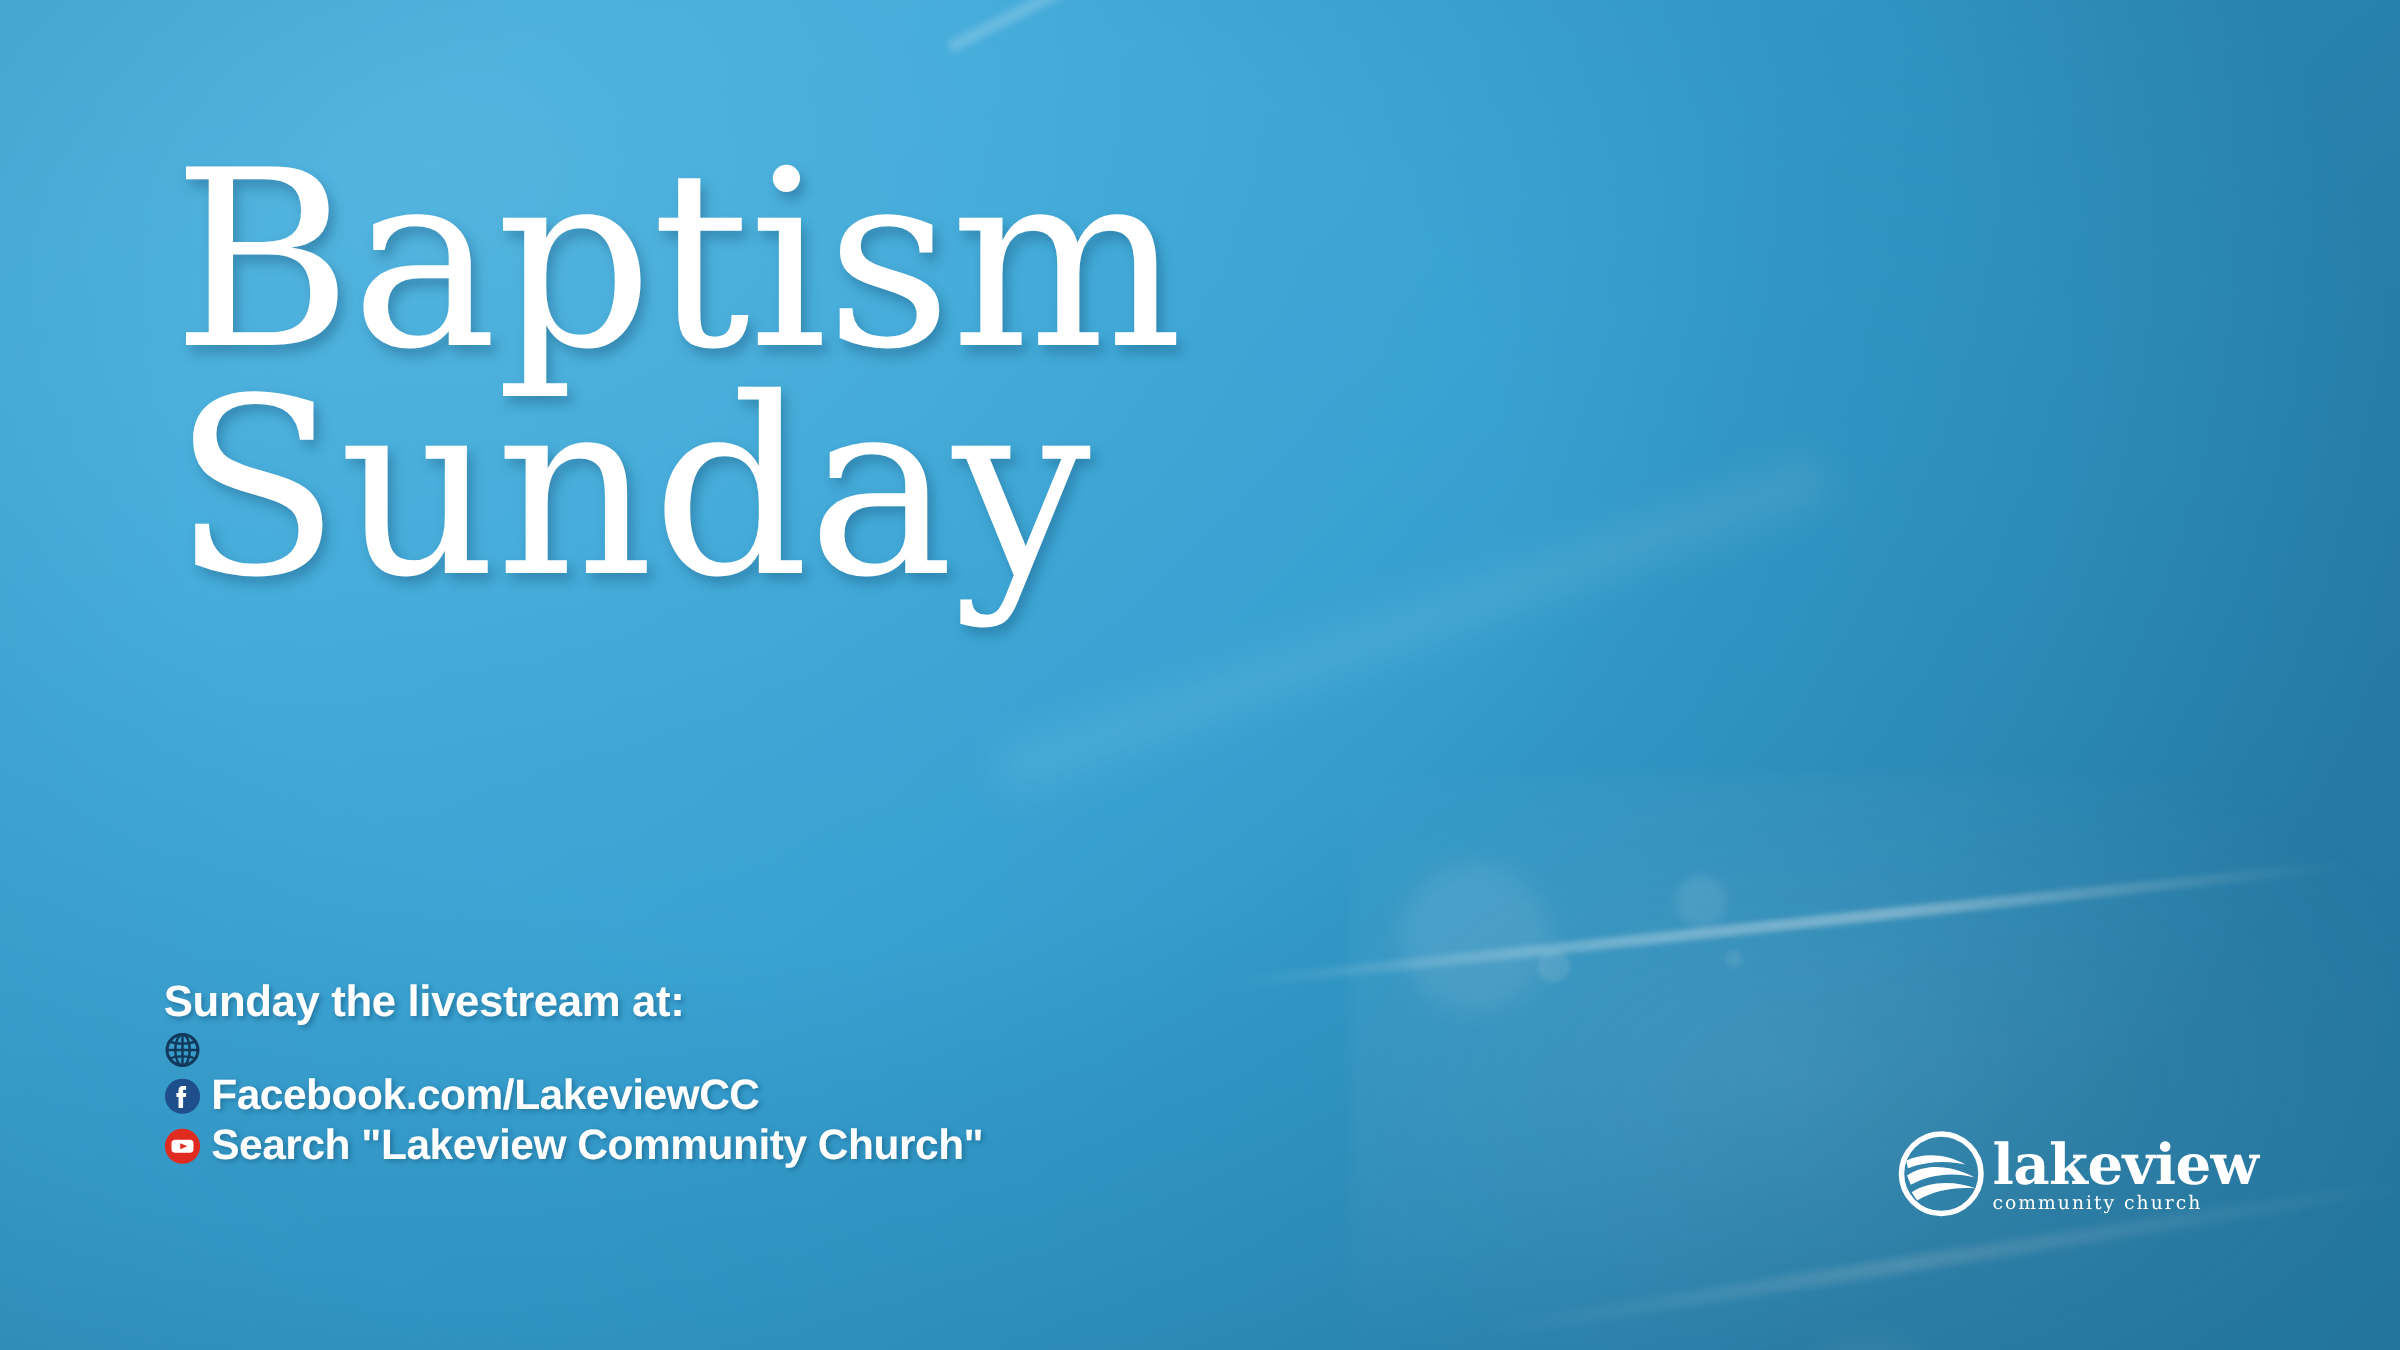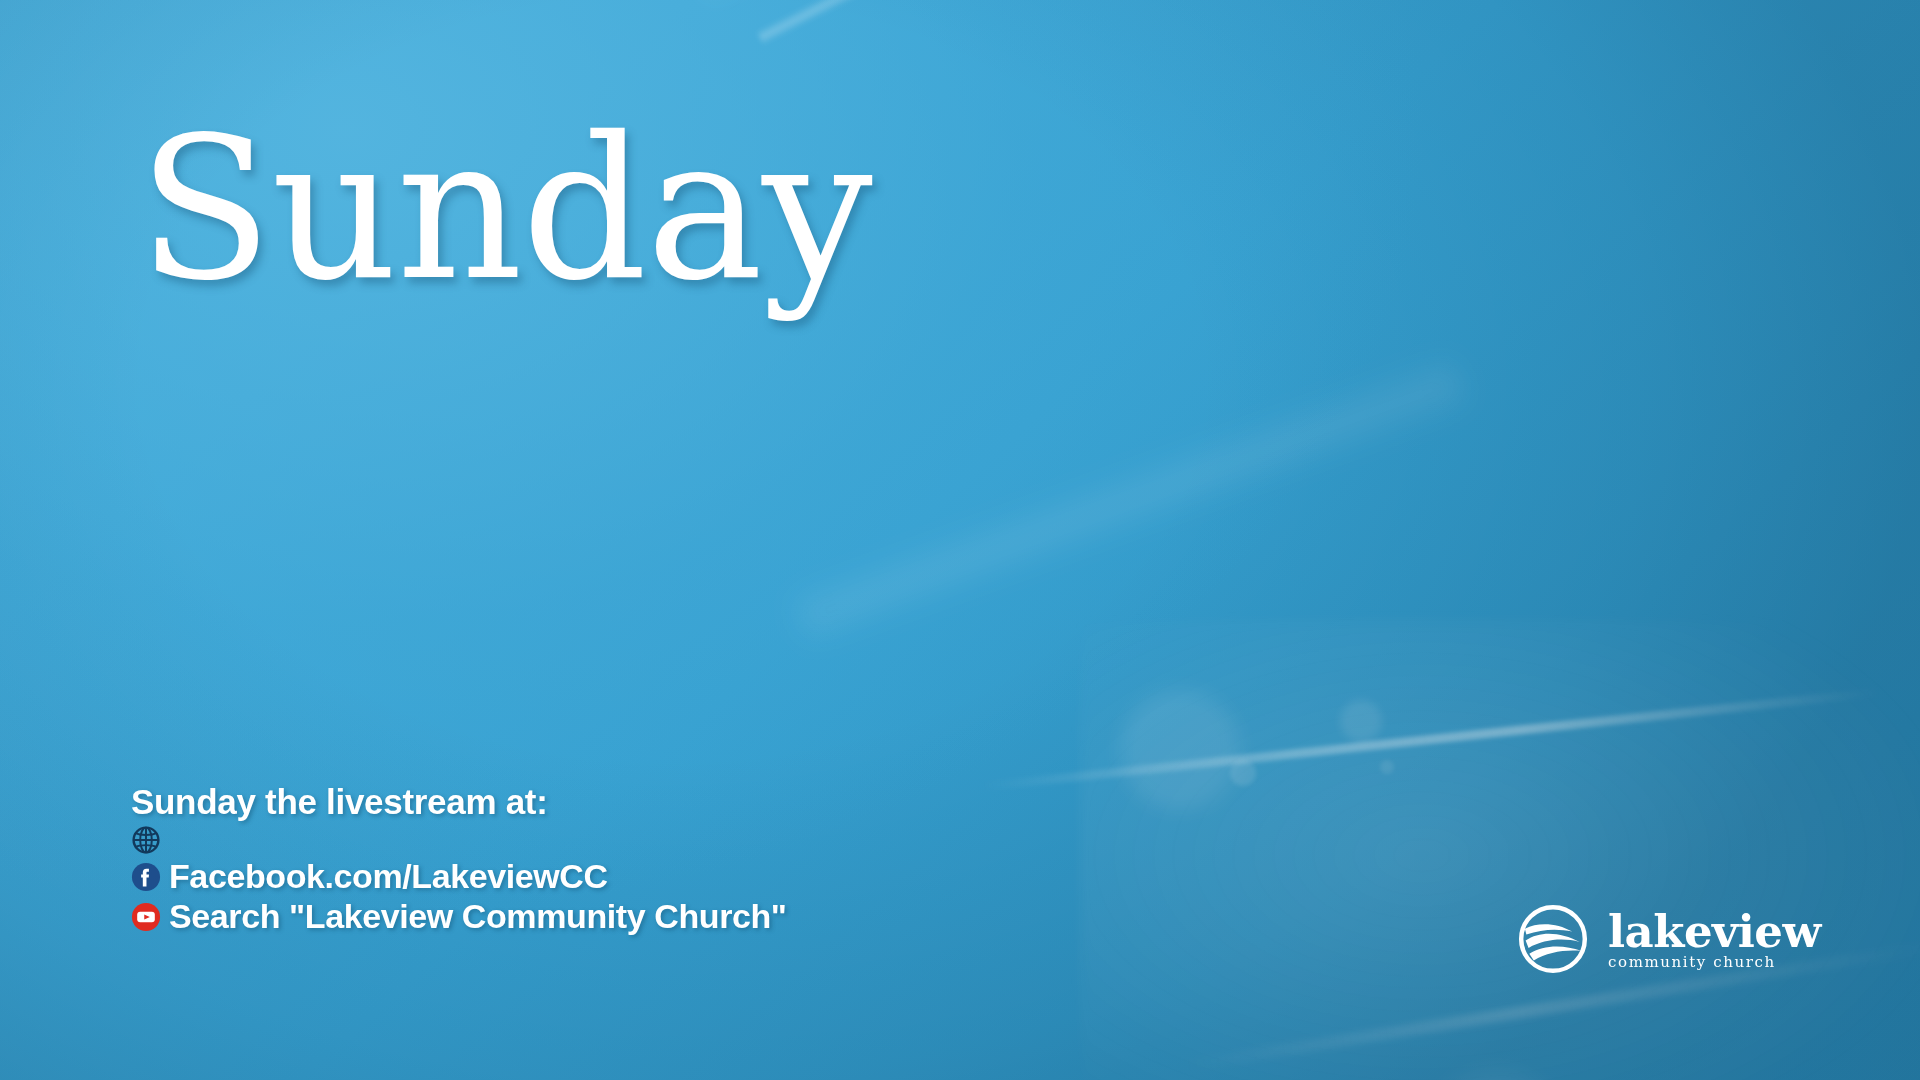--- a/index.html
+++ b/index.html
@@ -171,21 +171,21 @@
     width:30px; height:30px;
     display:block;
   }
 
   
   .brand {
     position:absolute;
     left:1516px; top:902px;
     display:flex;
     align-items:center;
-    gap:18px;
+    gap:4px;
   }
   .brand-mark { flex:0 0 auto; width:74px; height:74px; display:block; }
   .brand-words { display:flex; flex-direction:column; line-height:1; }
   .brand-name {
     font-family:"DejaVu Serif", "Liberation Serif", serif;
     font-weight:bold;
     font-size:45px;
     color:#ffffff;
     letter-spacing:-0.5px;
     margin-bottom:1px;
@@ -211,20 +211,21 @@
   <div class="bg-layer streak-mid-b"></div>
   <div class="bg-layer bokeh bokeh-1"></div>
   <div class="bg-layer bokeh bokeh-2"></div>
   <div class="bg-layer bokeh bokeh-3"></div>
   <div class="bg-layer bokeh bokeh-4"></div>
   <div class="bg-layer bokeh bokeh-5"></div>
 
   <div class="bg-layer vignette"></div>
 
   <div class="headline">
+    <span class="line">Baptism</span>
     <span class="line">Sunday</span>
   </div>
 
   <div class="livestream">
 
     <div class="ls-heading">Sunday the livestream at:</div>
 
     <div class="ls-row">
       <span class="ico">
         <svg viewBox="0 0 32 32" width="30" height="30" aria-hidden="true">

